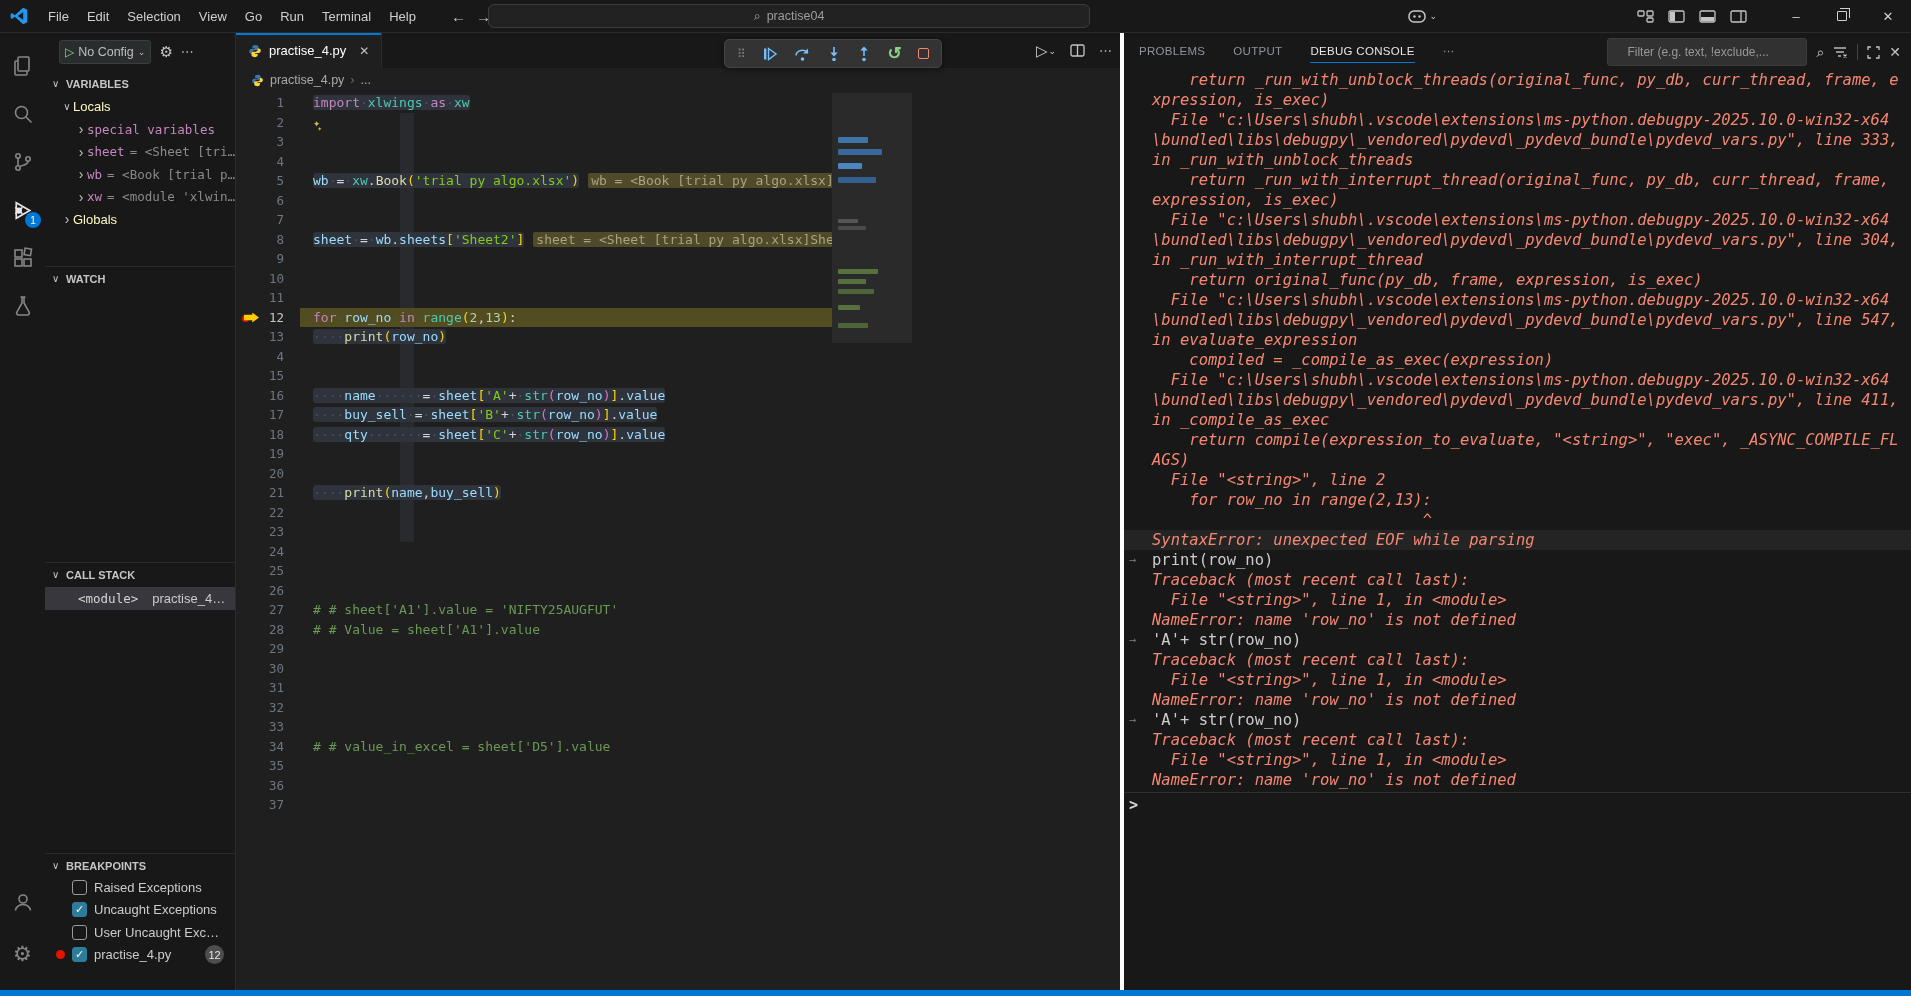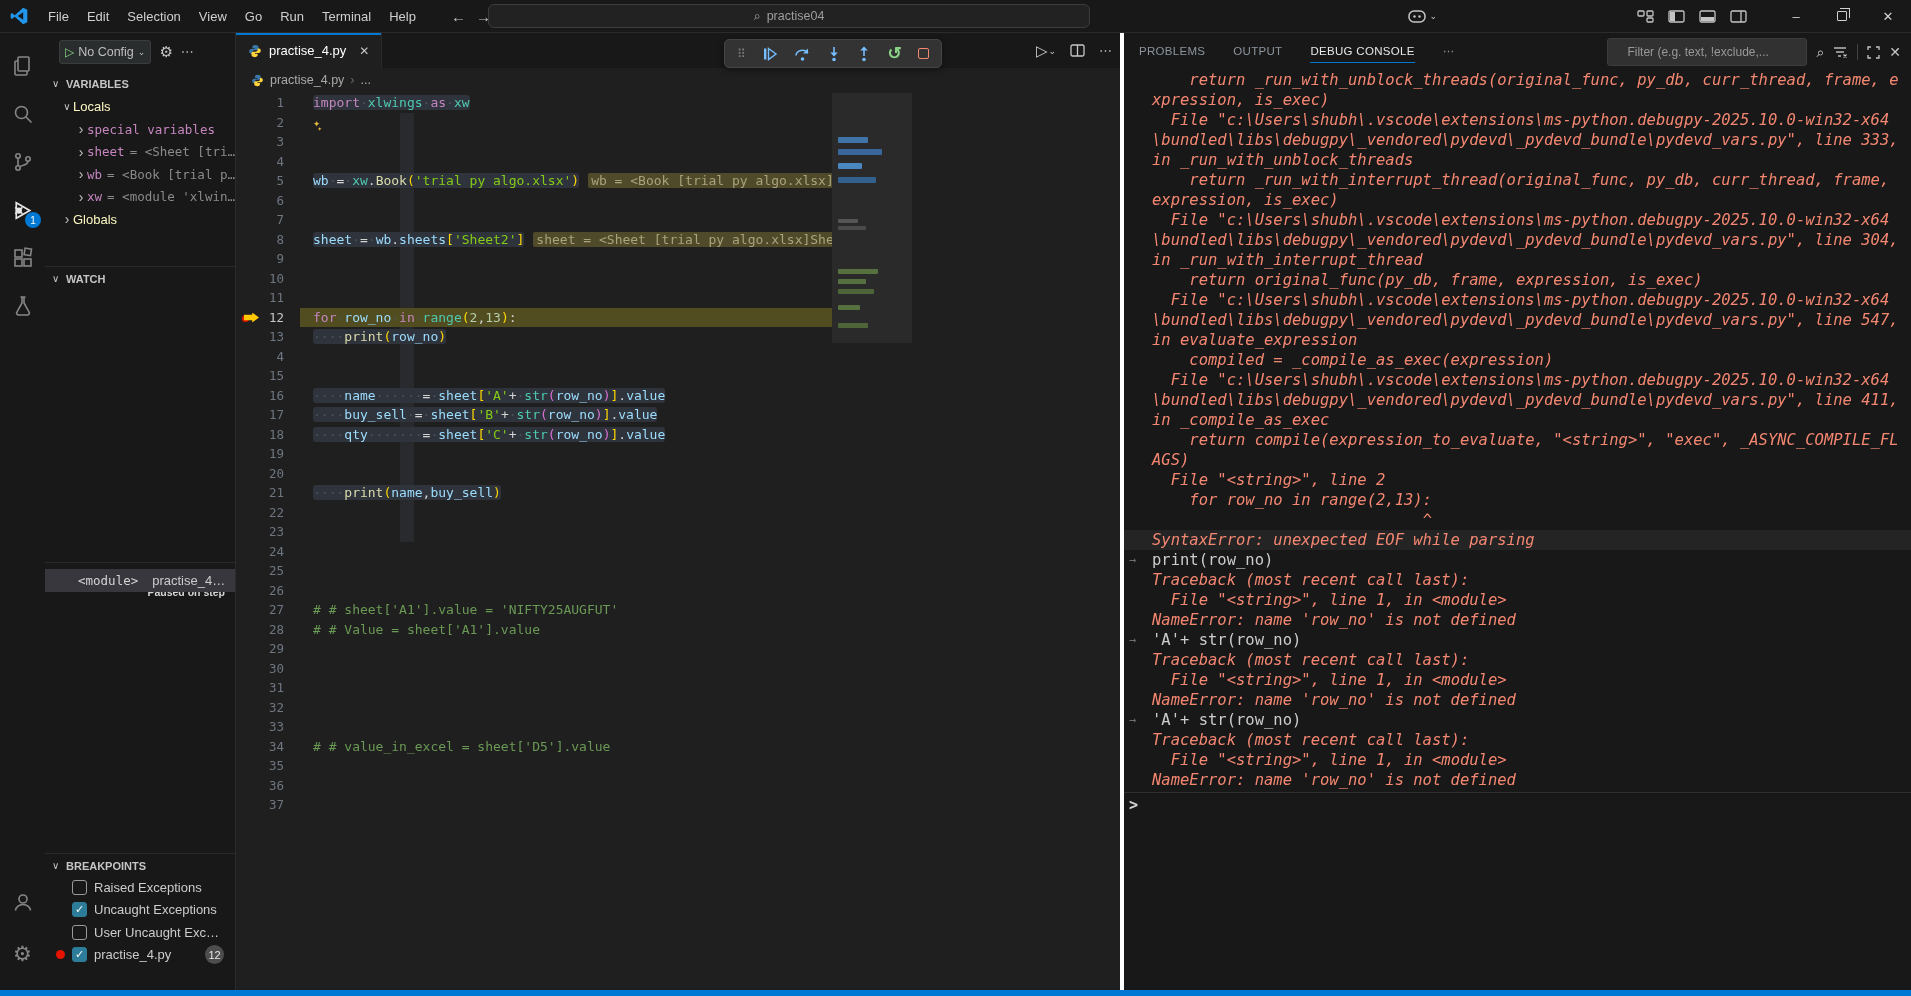--- a/index.html
+++ b/index.html
@@ -301,21 +301,21 @@
       <span class="chev">∨</span>
       <span>WATCH</span>
     </div>
 
     <div class="sb-border" style="top:529px"></div>
     <div class="sb-sec-head" style="top:530px">
       <span class="chev">∨</span>
       <span>CALL STACK</span>
       <span class="paused">Paused on step</span>
     </div>
-    <div class="framerow" style="top:536px">
+    <div class="framerow" style="top:554px">
       <span class="framefn">&lt;module&gt;</span>
       <span class="framefile">practise_4…</span>
     </div>
 
     <div class="sb-border" style="top:820px"></div>
     <div class="sb-sec-head" style="top:821px">
       <span class="chev">∨</span>
       <span>BREAKPOINTS</span>
     </div>
     <div id="bp-rows">

